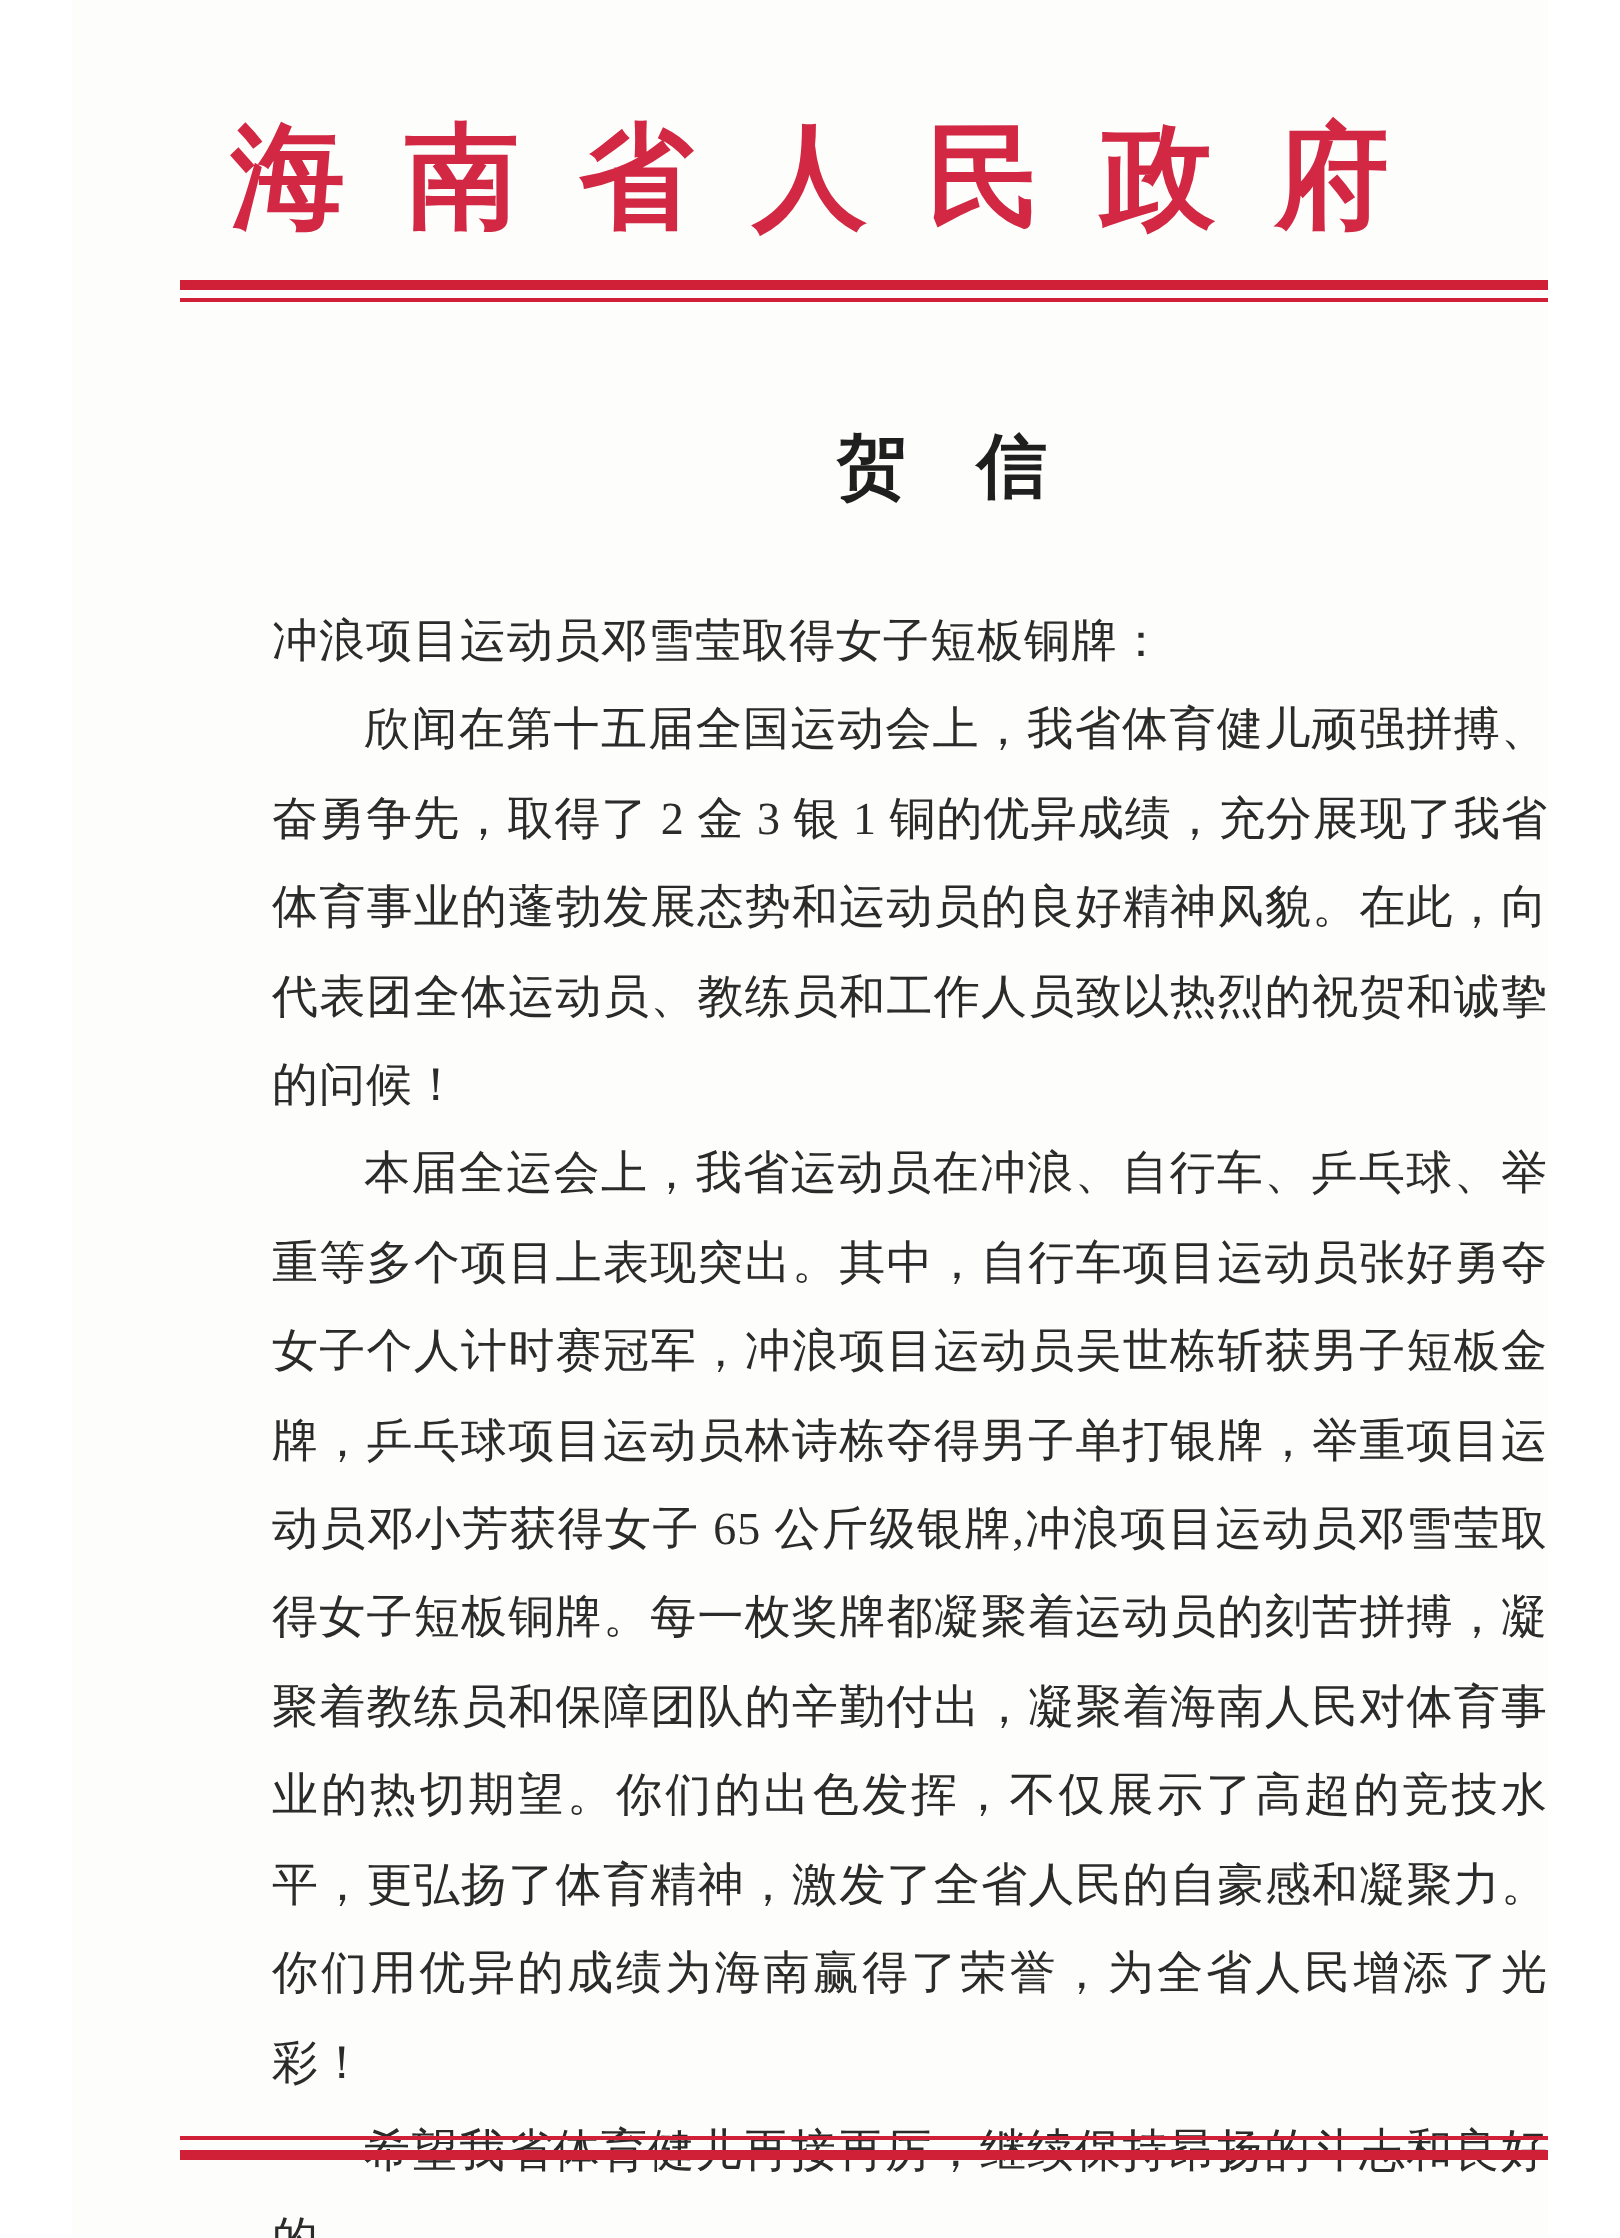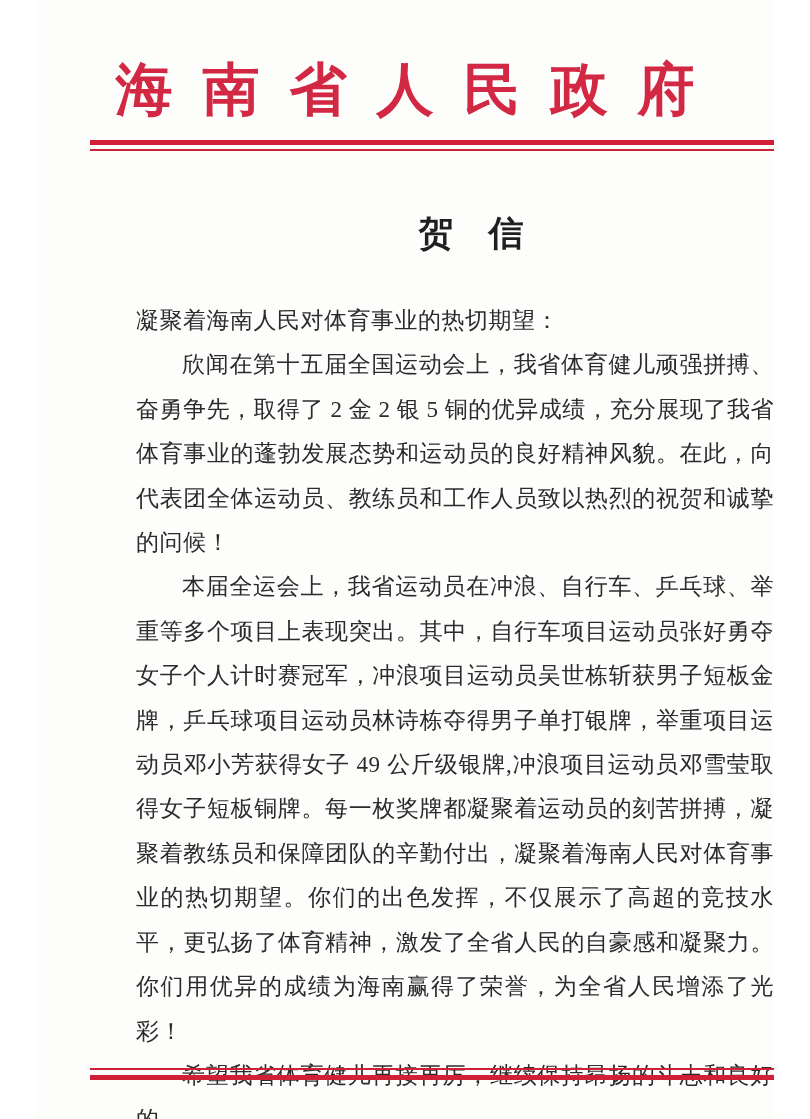--- a/index.html
+++ b/index.html
@@ -88,23 +88,23 @@
   <div class="org-name">海南省人民政府</div>
 
   <div class="rule-group rule-group-top">
     <div class="rule-thick"></div>
     <div class="rule-thin"></div>
   </div>
 
   <div class="doc-title">贺　信</div>
 
   <div class="letter-body">
-    <p class="salutation">凝聚着海南人民对体育事业的热切期望：</p>
-    <p class="para">欣闻在第十五届全国运动会上，我省体育健儿顽强拼搏、奋勇争先，取得了 2 金 2 银 5 铜的优异成绩，充分展现了我省体育事业的蓬勃发展态势和运动员的良好精神风貌。在此，向代表团全体运动员、教练员和工作人员致以热烈的祝贺和诚挚的问候！</p>
-    <p class="para">本届全运会上，我省运动员在冲浪、自行车、乒乓球、举重等多个项目上表现突出。其中，自行车项目运动员张好勇夺女子个人计时赛冠军，冲浪项目运动员吴世栋斩获男子短板金牌，乒乓球项目运动员林诗栋夺得男子单打银牌，举重项目运动员邓小芳获得女子 49 公斤级银牌,冲浪项目运动员邓雪莹取得女子短板铜牌。每一枚奖牌都凝聚着运动员的刻苦拼搏，凝聚着教练员和保障团队的辛勤付出，凝聚着海南人民对体育事业的热切期望。你们的出色发挥，不仅展示了高超的竞技水平，更弘扬了体育精神，激发了全省人民的自豪感和凝聚力。你们用优异的成绩为海南赢得了荣誉，为全省人民增添了光彩！</p>
+    <p class="salutation">冲浪项目运动员邓雪莹取得女子短板铜牌：</p>
+    <p class="para">欣闻在第十五届全国运动会上，我省体育健儿顽强拼搏、奋勇争先，取得了 2 金 3 银 1 铜的优异成绩，充分展现了我省体育事业的蓬勃发展态势和运动员的良好精神风貌。在此，向代表团全体运动员、教练员和工作人员致以热烈的祝贺和诚挚的问候！</p>
+    <p class="para">本届全运会上，我省运动员在冲浪、自行车、乒乓球、举重等多个项目上表现突出。其中，自行车项目运动员张好勇夺女子个人计时赛冠军，冲浪项目运动员吴世栋斩获男子短板金牌，乒乓球项目运动员林诗栋夺得男子单打银牌，举重项目运动员邓小芳获得女子 65 公斤级银牌,冲浪项目运动员邓雪莹取得女子短板铜牌。每一枚奖牌都凝聚着运动员的刻苦拼搏，凝聚着教练员和保障团队的辛勤付出，凝聚着海南人民对体育事业的热切期望。你们的出色发挥，不仅展示了高超的竞技水平，更弘扬了体育精神，激发了全省人民的自豪感和凝聚力。你们用优异的成绩为海南赢得了荣誉，为全省人民增添了光彩！</p>
     <p class="para">希望我省体育健儿再接再厉，继续保持昂扬的斗志和良好的</p>
   </div>
 
   <div class="rule-group rule-group-bottom">
     <div class="rule-thin"></div>
     <div class="rule-thick"></div>
   </div>
 
 </div>
 

